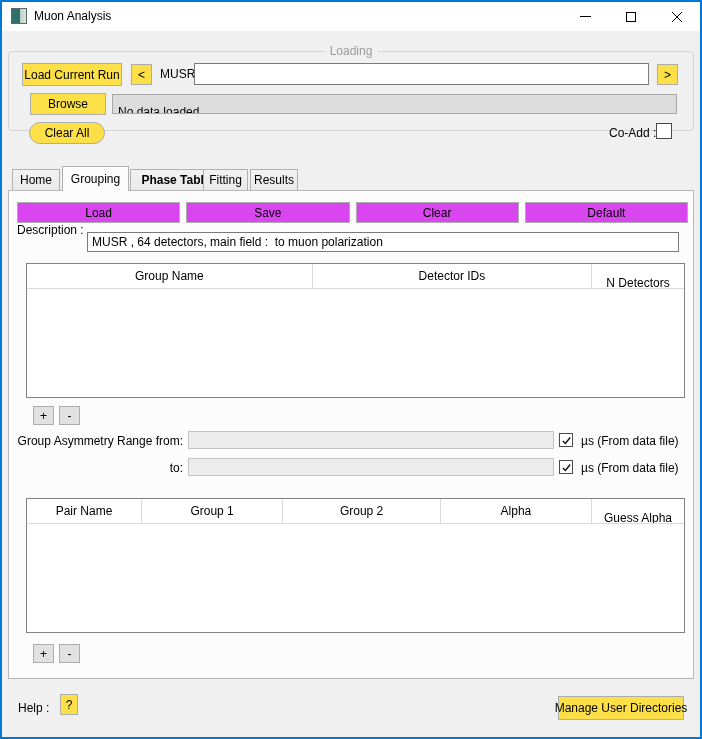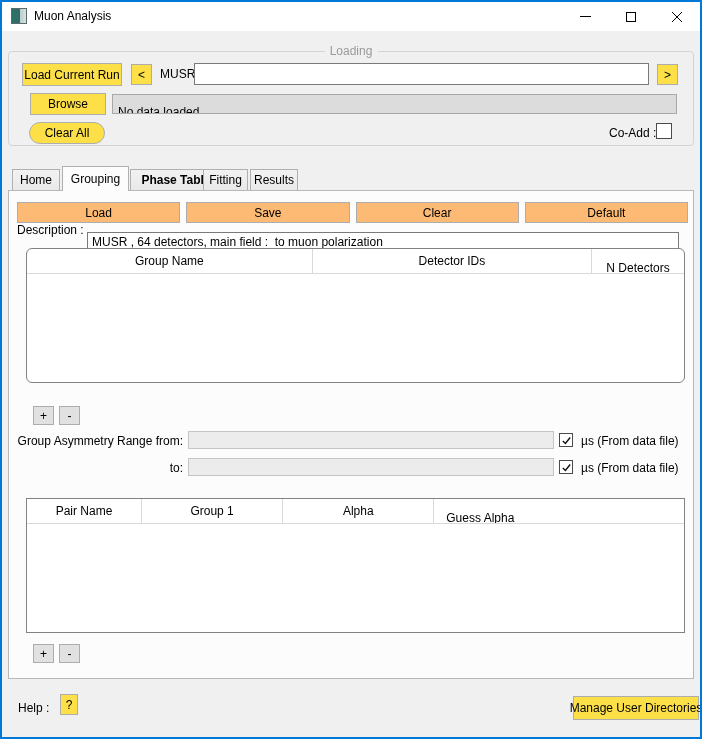--- a/index.html
+++ b/index.html
@@ -9,42 +9,42 @@
             border:2px solid #0078d7; overflow:hidden; }
   .titlebar { position:absolute; left:0; top:0; width:698px; height:29px; background:#ffffff; }
   .app-icon { position:absolute; left:9px; top:6px; width:16px; height:16px;
               border:1px solid #5a6a6a; background:linear-gradient(90deg,#2e6f6a 0%,#2e6f6a 55%,#b9cdc8 55%,#d7e2de 100%); }
   .win-title { position:absolute; left:32px; top:0; height:29px; line-height:29px; }
   .win-controls { position:absolute; right:0; top:0; height:29px; display:flex; }
   .win-btn { width:46px; height:29px; display:flex; align-items:center; justify-content:center; }
   .glyph-min { width:11px; height:1px; background:#000; }
   .glyph-max { width:10px; height:10px; border:1px solid #000; }
 
-  .groupbox { position:absolute; left:6px; top:49px; width:686px; height:95px;
+  .groupbox { position:absolute; left:6px; top:49px; width:686px; height:80px;
               border:1px solid #d4d4d4; border-radius:4px; }
   .legend { position:absolute; top:-8px; left:50%; transform:translateX(-50%);
             background:#f0f0f0; padding:0 5px; color:#9a9a9a; }
 
   .btn { position:absolute; background:#fde047; border:1px solid #adadad;
          display:flex; align-items:center; justify-content:center; white-space:nowrap; }
   .input { position:absolute; background:#fff; border:1px solid #7a7a7a; font-family:inherit;
            font-size:12px; padding:0 4px; outline:none; }
   .grayfield { position:absolute; background:#dcdcdc; border:1px solid #a8a8a8; padding:8px 5px;
                line-height:18px; overflow:hidden; white-space:nowrap; }
   .dis-input { position:absolute; background:#ececec; border:1px solid #c5c5c5; }
   .label { position:absolute; white-space:nowrap; }
 
   .tab { position:absolute; top:167px; height:22px; background:linear-gradient(#f2f2f2,#e9e9e9);
          border:1px solid #b0b0b0; text-align:center; line-height:20px; z-index:0; }
   .tab.active { top:164px; height:25px; background:#fcfcfc; border-bottom:none; z-index:2; line-height:24px; }
   .tabpage { position:absolute; left:6px; top:188px; width:686px; height:489px;
              background:#fcfcfc; border:1px solid #b8b8b8; z-index:1; }
 
   .btnrow { position:absolute; left:8px; top:11px; width:671px; height:21px; display:flex; gap:6px; }
-  .btnrow .rowbtn { flex:1; background:#fdba74; border:1px solid #adadad; display:flex;
+  .btnrow .rowbtn { flex:1; background:#d946ef; border:1px solid #adadad; display:flex;
                     align-items:center; justify-content:center; }
 
   .mtable { position:absolute; left:17px; width:659px; height:135px; background:#fff;
             border:1px solid #828282; }
   .mtable .hdr { display:flex; height:25px; border-bottom:1px solid #d9d9d9; }
   .mtable .hcell { display:flex; align-items:center; justify-content:center;
                    border-right:1px solid #d9d9d9; overflow:hidden; white-space:nowrap; }
   .mtable .hcell:last-child { border-right:none;margin-top:13px; }
   .mtable .tbody { height:108px; }
 
@@ -107,21 +107,21 @@
     <div class="btnrow">
       <div class="rowbtn">Load</div>
       <div class="rowbtn">Save</div>
       <div class="rowbtn">Clear</div>
       <div class="rowbtn">Default</div>
     </div>
 
     <div class="label" style="left:8px; top:32px;">Description :</div>
     <input class="input" style="left: 78px; top: 41px; width: 592px; height: 20px;" value="MUSR , 64 detectors, main field :  to muon polarization">
 
-    <div class="mtable" style="top:57px;border-radius:6px;">
+    <div class="mtable" style="top:72px;">
       <div class="hdr">
         <div class="hcell" style="width:43.5%;">Group Name</div>
         <div class="hcell" style="width:42.5%;">Detector IDs</div>
         <div class="hcell" style="width:14%;">N Detectors</div>
       </div>
       <div class="tbody"></div>
     </div>
 
     <div class="smallbtn" style="left:24px; top:215px;">+</div>
     <div class="smallbtn" style="left:50px; top:215px;">-</div>
@@ -141,27 +141,28 @@
       <svg width="11" height="11" viewBox="0 0 12 12">
         <path d="M2 6.5 L4.8 9.2 L10 2.8" stroke="#111" stroke-width="1.6" fill="none"></path>
       </svg>
     </div>
     <div class="label" style="left:572px; top:270px;">µs (From data file)</div>
 
     <div class="mtable" style="top:307px;">
       <div class="hdr">
         <div class="hcell" style="width:17.5%;">Pair Name</div>
         <div class="hcell" style="width:21.5%;">Group 1</div>
+        <div class="hcell" style="width:24%;">Group 2</div>
         <div class="hcell" style="width:23%;">Alpha</div>
         <div class="hcell" style="width:14%;">Guess Alpha</div>
       </div>
       <div class="tbody"></div>
     </div>
 
     <div class="smallbtn" style="left:24px; top:453px;">+</div>
     <div class="smallbtn" style="left:50px; top:453px;">-</div>
   </div>
 
   <div class="label" style="left:16px; top:699px;">Help :</div>
   <div class="btn" style="left:58px; top:692px; width:18px; height:21px;">?</div>
-  <div class="btn" style="left:556px; top:694px; width:126px; height:24px;margin-left:15px;">Manage User Directories</div>
+  <div class="btn" style="left:556px; top:694px; width:126px; height:24px;">Manage User Directories</div>
 
 </div>
 
 </body></html>

